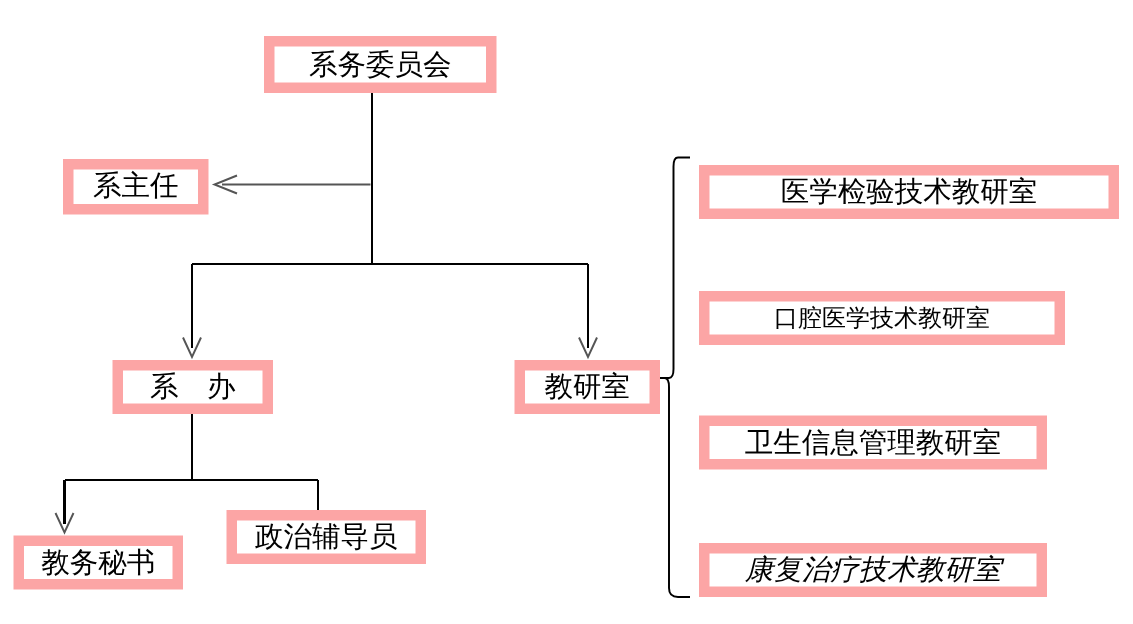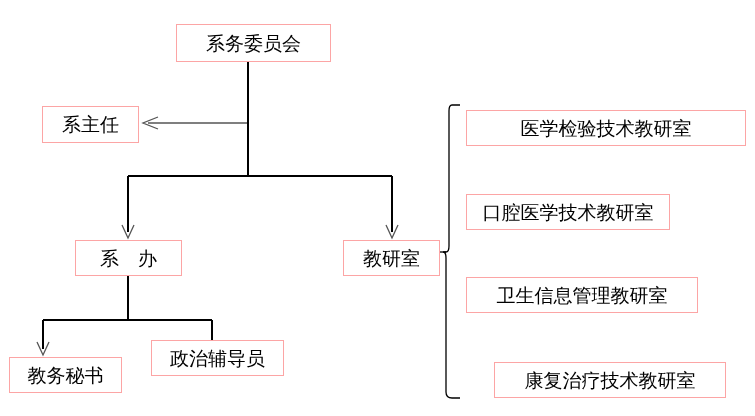--- a/index.html
+++ b/index.html
@@ -21,21 +21,21 @@
     position: absolute;
     left: 0;
     top: 0;
     width: 755px;
     height: 416px;
     pointer-events: none;
   }
   .node {
     position: absolute;
     box-sizing: border-box;
-    border: 1px solid #fca5a5;
+    border: 7px solid #fca5a5;
     background: #ffffff;
     display: flex;
     align-items: center;
     justify-content: center;
     color: #000000;
     white-space: pre;
     line-height: 1;
   }
   .node-label {
     display: block;
@@ -101,25 +101,25 @@
   </div>
 
   <div class="node" style="left:151px; top:340px; width:133px; height:36px; font-size:19px;">
     <span class="node-label">政治辅导员</span>
   </div>
 
   <div class="node" style="left:466px; top:110px; width:280px; height:36px; font-size:19px;">
     <span class="node-label">医学检验技术教研室</span>
   </div>
 
-  <div class="node" style="left:466px; top:194px; width:204px; height:36px; font-size:19px;">
+  <div class="node" style="left:466px; top:194px; width:244px; height:36px; font-size:16px;">
     <span class="node-label">口腔医学技术教研室</span>
   </div>
 
   <div class="node" style="left:466px; top:277px; width:232px; height:36px; font-size:19px;">
     <span class="node-label">卫生信息管理教研室</span>
   </div>
 
-  <div class="node" style="left:494px; top:362px; width:232px; height:36px; font-size:19px;">
+  <div class="node" style="left:466px; top:362px; width:232px; height:36px; font-size:19px;font-style:italic;">
     <span class="node-label">康复治疗技术教研室</span>
   </div>
 
 </div>
 
 </body></html>

